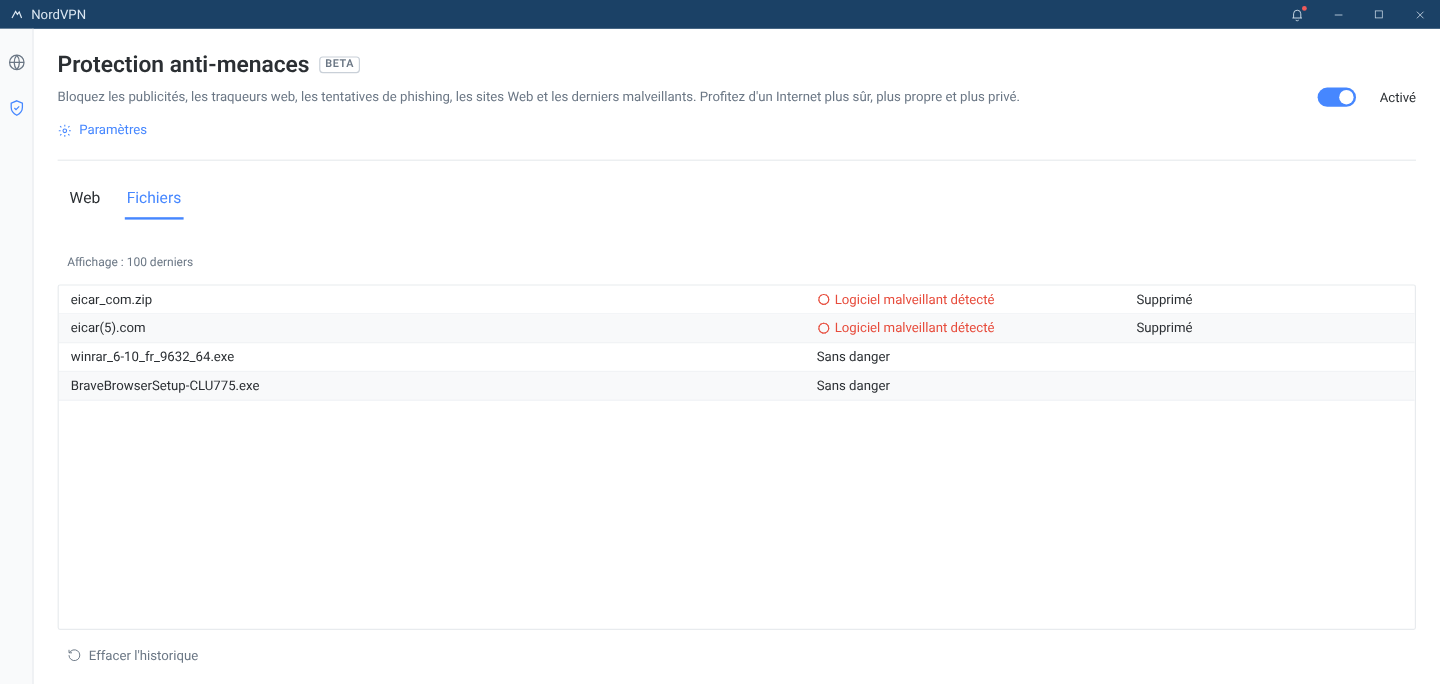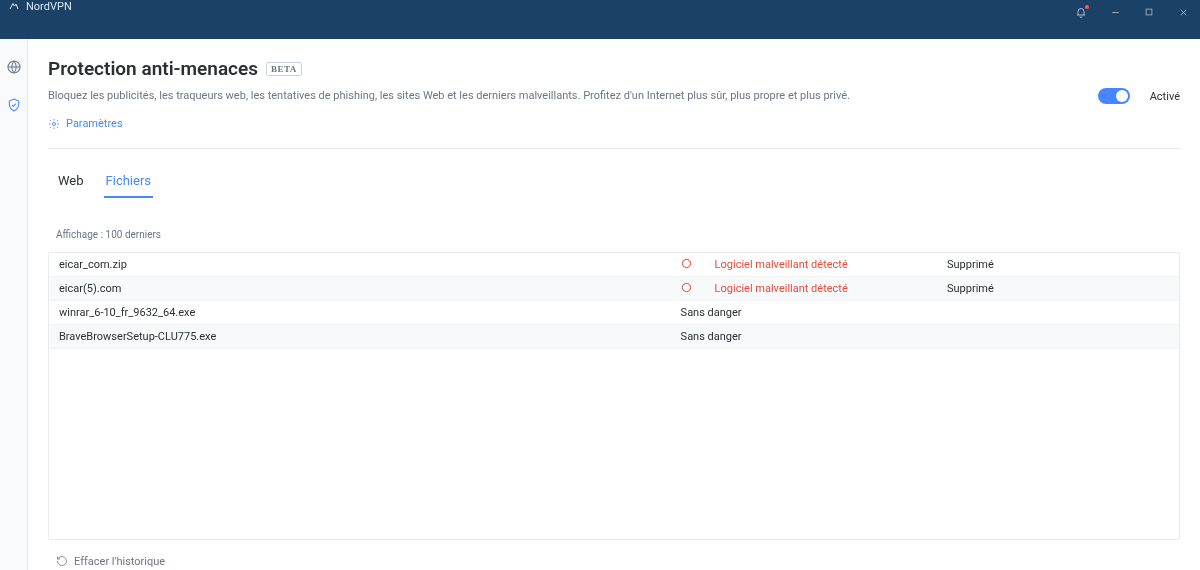--- a/index.html
+++ b/index.html
@@ -1,23 +1,23 @@
 <!DOCTYPE html>
 <html><head>
 <meta charset="utf-8">
 <style>
   * { box-sizing: border-box; margin: 0; padding: 0; font-family: -apple-system, BlinkMacSystemFont, "Segoe UI", Roboto, sans-serif; }
   html, body { width: 1200px; height: 570px; overflow: hidden; background: #fff; }
 
   .titlebar {
-    height: 39px;
+    height: 24px;
     background: #1b4166;
     color: #dbe7f2;
     display: flex;
-    align-items: flex-start;
+    align-items: center;
     padding: 0 0 0 8px;
     font-size: 11px;
   }
   .titlebar .nord-icon {
     width: 12px; height: 12px; margin-right: 6px;
     display: inline-flex; align-items: center;
   }
   .titlebar .title-text { flex: 0 0 auto; }
   .titlebar .spacer { flex: 1; }
   .titlebar .win-controls { display: flex; align-items: center; }
@@ -80,21 +80,20 @@
   }
   .beta-badge {
     font-size: 9px;
     font-weight: 600;
     color: #6b7785;
     border: 1px solid #c9d0d8;
     border-radius: 3px;
     padding: 1px 4px;
     letter-spacing: 0.5px;
     vertical-align: middle;
-    font-family: Liberation Serif, serif;
   }
   .page-desc {
     font-size: 11px;
     color: #6b7785;
     margin-top: 8px;
     line-height: 1.4;
   }
   .settings-link {
     display: inline-flex;
     align-items: center;
@@ -164,21 +163,21 @@
   }
   .file-row {
     display: flex;
     align-items: center;
     height: 24px;
     padding: 0 10px;
     border-bottom: 1px solid #f1f3f5;
   }
   .file-row.alt { background: #f8f9fa; }
   .col-name { flex: 0 0 56%; color: #2b2f33; }
-  .col-status { flex: 0 0 24%; display: flex; gap: 23px; }
+  .col-status { flex: 0 0 24%; display: flex; align-items: center; gap: 4px; }
   .col-action { flex: 0 0 20%; color: #2b2f33; }
   .status-bad { color: #e74c3c; }
   .status-ok { color: #2b2f33; }
   .warn-icon { width: 11px; height: 11px; display:inline-flex; color:#e74c3c; }
 
   .footer {
     padding: 12px 0 14px 8px;
   }
   .clear-link {
     display: inline-flex;

